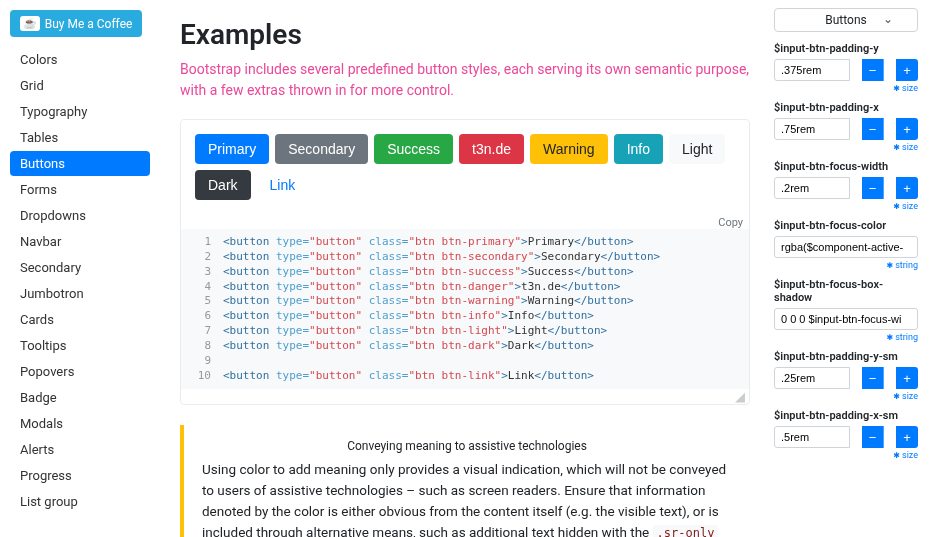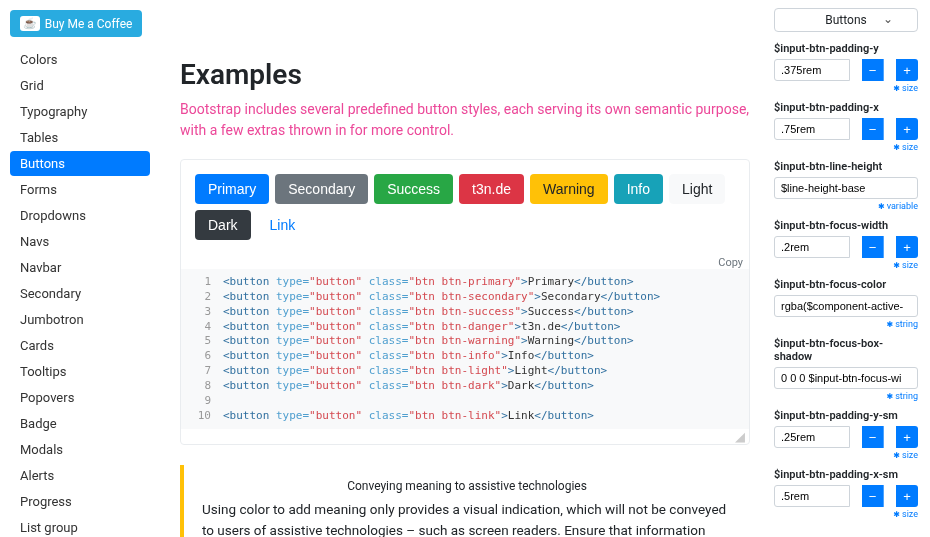--- a/index.html
+++ b/index.html
@@ -2,21 +2,21 @@
 <html><head>
 <meta charset="utf-8">
 <style>
 * { box-sizing: border-box; margin: 0; padding: 0; }
 body { font-family: -apple-system, BlinkMacSystemFont, "Segoe UI", Roboto, sans-serif; font-size: 13px; color: #212529; background: #fff; display: flex; height: 537px; width: 930px; overflow: hidden; }
 .sidebar { width: 160px; padding: 10px 10px 0 10px; flex-shrink: 0; overflow-y: auto; }
 .coffee-btn { background: #29abe0; color: #fff; padding: 6px 10px; border-radius: 4px; font-size: 12px; display: inline-flex; align-items: center; gap: 5px; margin-bottom: 10px; cursor: pointer; }
 .coffee-icon { background: #fff; color: #dc7633; border-radius: 3px; padding: 1px 3px; font-size: 11px; }
 .nav-item { padding: 5px 10px; border-radius: 4px; cursor: pointer; color: #333; font-size: 13px; margin-bottom: 1px; }
 .nav-item.active { background: #007bff; color: #fff; }
-.main { flex: 1; padding: 10px 20px 0 20px; overflow-y: auto; margin-top: 48px; }
+.main { flex: 1; padding: 18px 20px 0 20px; overflow-y: auto; }
 h1 { font-size: 28px; font-weight: 600; margin-bottom: 8px; }
 .lead { font-size: 14px; line-height: 1.5; margin-bottom: 18px; color: #ec4899; }
 .example-box { border: 1px solid #e9ecef; border-radius: 4px; }
 .example-buttons { padding: 14px; display: flex; gap: 6px; flex-wrap: wrap; }
 .btn { padding: 6px 12px; border-radius: 4px; font-size: 14px; border: 1px solid transparent; cursor: pointer; }
 .btn-primary { background: #007bff; color: #fff; }
 .btn-secondary { background: #6c757d; color: #fff; }
 .btn-success { background: #28a745; color: #fff; }
 .btn-danger { background: #dc3545; color: #fff; }
 .btn-warning { background: #ffc107; color: #212529; }
@@ -61,21 +61,20 @@
     <span>Buy Me a Coffee</span>
   </div>
   <div id="nav-list">
       <div class="nav-item">Colors</div>
       <div class="nav-item">Grid</div>
       <div class="nav-item">Typography</div>
       <div class="nav-item">Tables</div>
       <div class="nav-item active">Buttons</div>
       <div class="nav-item">Forms</div>
       <div class="nav-item">Dropdowns</div>
-      <div class="nav-item">Navs</div>
       <div class="nav-item">Navbar</div>
       <div class="nav-item">Secondary</div>
       <div class="nav-item">Jumbotron</div>
       <div class="nav-item">Cards</div>
       <div class="nav-item">Tooltips</div>
       <div class="nav-item">Popovers</div>
       <div class="nav-item">Badge</div>
       <div class="nav-item">Modals</div>
       <div class="nav-item">Alerts</div>
       <div class="nav-item">Progress</div>
@@ -141,27 +140,20 @@
       <div class="var-group">
         <span class="var-label">$input-btn-padding-x</span>
         <div class="var-row">
           <input class="var-input" value=".75rem" style="">
           <button class="step-btn minus">−</button>
           <button class="step-btn plus">+</button>
         </div>
         <div class="var-hint">size</div>
       </div>
       <div class="var-group">
-        <span class="var-label">$input-btn-line-height</span>
-        <div class="var-row">
-          <input class="var-input full" value="$line-height-base" style="">
-        </div>
-        <div class="var-hint">variable</div>
-      </div>
-      <div class="var-group">
         <span class="var-label">$input-btn-focus-width</span>
         <div class="var-row">
           <input class="var-input" value=".2rem" style="">
           <button class="step-btn minus">−</button>
           <button class="step-btn plus">+</button>
         </div>
         <div class="var-hint">size</div>
       </div>
       <div class="var-group">
         <span class="var-label">$input-btn-focus-color</span>

